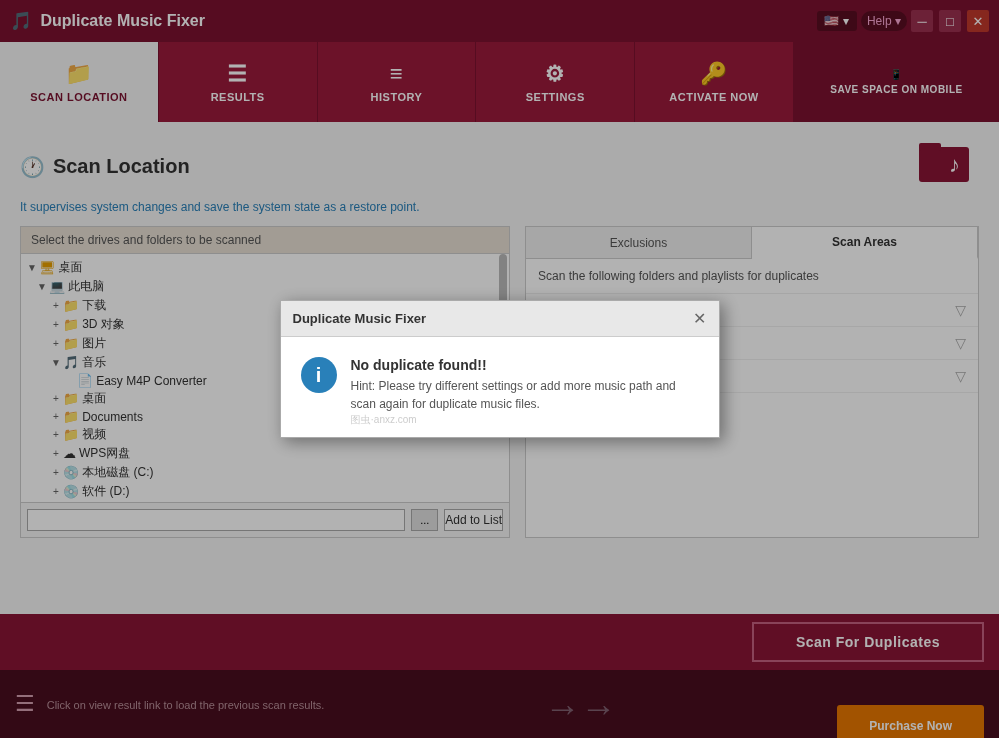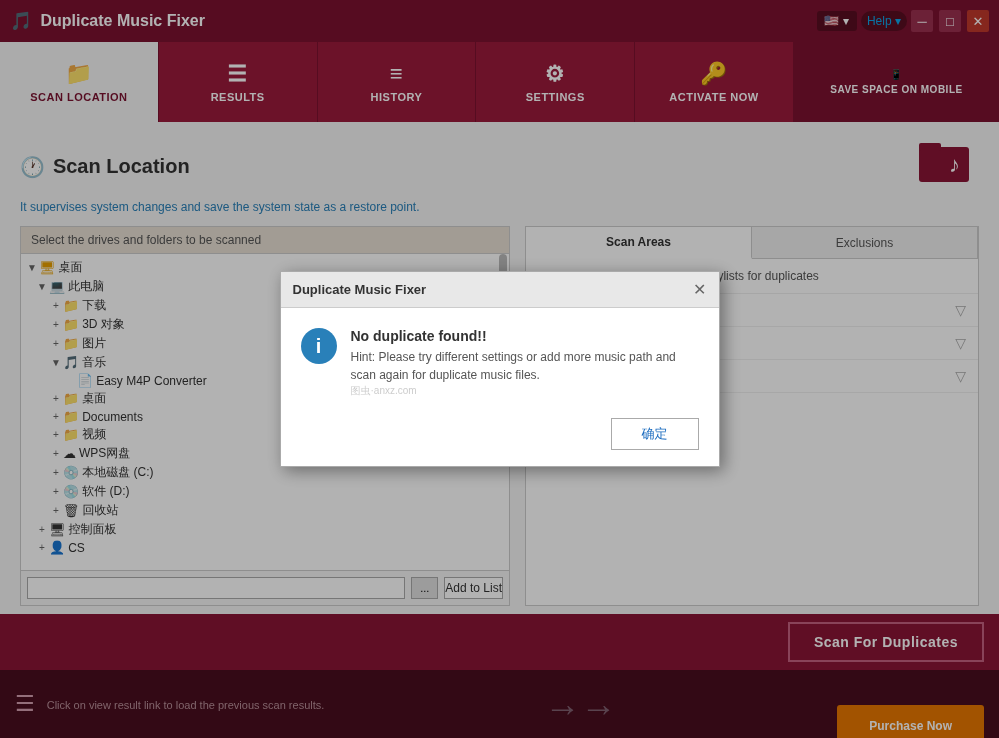--- a/index.html
+++ b/index.html
@@ -12,21 +12,21 @@
       height: 42px;
       display: flex;
       align-items: center;
       padding: 0 10px;
       justify-content: space-between;
     }
     .title-bar-left { display: flex; align-items: center; gap: 8px; }
     .title-bar-title { font-size: 16px; font-weight: bold; color: white; }
     .title-bar-controls { display: flex; align-items: center; gap: 4px; }
     .title-bar-controls .flag { background: #5a0e22; border: none; color: white; padding: 3px 8px; cursor: pointer; font-size: 12px; border-radius: 3px; display: flex; align-items: center; gap: 3px; }
-    .title-bar-controls .help { background: #5a0e22; border: none; color: #0ea5e9; padding: 3px 6px; cursor: pointer; font-size: 12px; border-radius: 10px; }
+    .title-bar-controls .help { background: #5a0e22; border: none; color: #f9a8d4; padding: 3px 6px; cursor: pointer; font-size: 12px; border-radius: 10px; }
     .window-controls { display: flex; gap: 6px; align-items: center; }
     .window-btn { width: 22px; height: 22px; border: none; cursor: pointer; font-size: 13px; display: flex; align-items: center; justify-content: center; border-radius: 2px; }
     .win-min { background: #9b3050; color: white; }
     .win-max { background: #9b3050; color: white; }
     .win-close { background: #c0392b; color: white; }
 
     
     .nav-tabs {
       background: #9b1a3b;
       display: flex;
@@ -84,21 +84,21 @@
       margin-bottom: 4px;
     }
     .section-title-row { display: flex; align-items: center; gap: 8px; }
     .section-title { font-size: 20px; font-weight: bold; color: #333; }
     .section-subtitle { font-size: 12px; color: #2980b9; margin-bottom: 12px; }
     .section-icon { font-size: 36px; color: #7b1230; position: absolute; right: 20px; top: 10px; }
 
     .content-panels {
       display: flex;
       gap: 15px;
-      height: 380px;
+      height: 312px;
     }
 
     
     .left-panel {
       width: 490px;
       background: white;
       border: 1px solid #ccc;
       display: flex;
       flex-direction: column;
     }
@@ -225,21 +225,21 @@
       height: 56px;
       display: flex;
       align-items: center;
       justify-content: flex-end;
       padding: 0 15px;
     }
     .scan-btn {
       background: #8a1535;
       border: 2px solid #c46080;
       color: white;
-      padding: 10px 24px;
+      padding: 10px 42px;
       font-size: 14px;
       font-weight: bold;
       cursor: pointer;
       letter-spacing: 0.5px;
     }
 
     
     .footer {
       background: #4a0d1f;
       height: 68px;
@@ -485,22 +485,22 @@
       </div>
       <div class="left-panel-footer">
         <input class="path-input" type="text" style="">
         <button class="browse-btn">...</button>
         <button class="add-btn">Add to List</button>
       </div>
     </div>
 
     <div class="right-panel">
       <div class="tabs-row">
+        <button class="tab-btn">Exclusions</button>
         <button class="tab-btn active">Scan Areas</button>
-        <button class="tab-btn">Exclusions</button>
       </div>
       <div class="scan-area-header">Scan the following folders and playlists for duplicates</div>
       <div class="scan-area-list">
         <div class="scan-area-item">
           <span>der (C:\Users\CS\Music)</span>
           <span class="remove-icon">▽</span>
         </div>
         <div class="scan-area-item">
           <span>(It includes all the music files p...</span>
           <span class="remove-icon">▽</span>
@@ -538,17 +538,14 @@
     <div class="modal-body">
       <div class="modal-info-icon">
         <span>i</span>
       </div>
       <div class="modal-message">
         <h3>No duplicate found!!</h3>
         <p>Hint: Please try different settings or add more music path and scan again for duplicate music files.</p>
         <div class="watermark" style="position:relative; top:auto; left:auto; transform:none; margin-top:0; color:rgba(170,170,170,0.6); font-size:10px;">图虫·anxz.com</div>
       </div>
     </div>
-    <div class="modal-footer">
-      <button class="modal-ok-btn">确定</button>
-    </div>
   </div>
 </div>
 
 </body></html>

